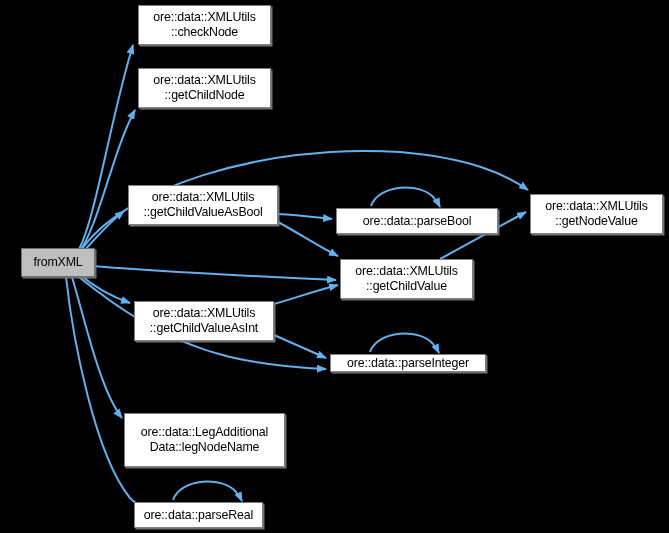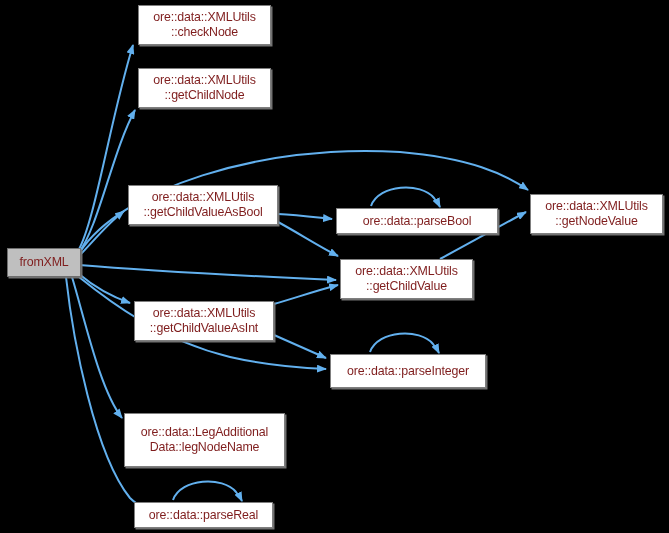--- a/index.html
+++ b/index.html
@@ -24,21 +24,21 @@
     left: 0;
     top: 0;
     width: 669px;
     height: 533px;
   }
   .node {
     position: absolute;
     box-sizing: border-box;
     border: 1px solid #7f7f7f;
     background: #ffffff;
-    color: #7f1d1d;
+    color: #000000;
     display: flex;
     align-items: center;
     justify-content: center;
     text-align: center;
     font-family: "Liberation Sans", sans-serif;
     font-size: 12.4px;
     line-height: 15px;
     letter-spacing: -0.15px;
     z-index: 5;
     box-shadow: 1.5px 1.5px 0 0 rgba(120,120,120,0.95);
@@ -76,21 +76,21 @@
         <path d="M278,222 C300,234 320,247 338,256" fill="none" stroke="#62b0ee" stroke-width="2" marker-end="url(#ah)"></path>
         <path d="M274,304 C295,298 315,291 338,285" fill="none" stroke="#62b0ee" stroke-width="2" marker-end="url(#ah)"></path>
         <path d="M274,335 C292,343 310,351 326,358" fill="none" stroke="#62b0ee" stroke-width="2" marker-end="url(#ah)"></path>
         <path d="M440,259 C470,243 500,226 526,212" fill="none" stroke="#62b0ee" stroke-width="2" marker-end="url(#ah)"></path>
         <path d="M371,206 C379,184 421,182 434,198 C437,202 439,205 440,207" fill="none" stroke="#62b0ee" stroke-width="2" marker-end="url(#ah)"></path>
         <path d="M370,352 C378,330 420,328 433,344 C436,348 438,351 439,353" fill="none" stroke="#62b0ee" stroke-width="2" marker-end="url(#ah)"></path>
         <path d="M173,500 C181,478 223,476 236,492 C239,496 241,499 242,501" fill="none" stroke="#62b0ee" stroke-width="2" marker-end="url(#ah)"></path>
       </g>
   </svg>
   <div id="node-layer">
-      <div class="node root" style="left: 7px; top: 248px; width: 74px; height: 29px;">
+      <div class="node root" style="left: 21px; top: 248px; width: 74px; height: 29px;">
         <span>fromXML</span>
       </div>
       <div class="node" style="left: 138px; top: 5px; width: 133px; height: 40px;">
         <span>ore::data::XMLUtils
 ::checkNode</span>
       </div>
       <div class="node" style="left: 138px; top: 68px; width: 133px; height: 40px;">
         <span>ore::data::XMLUtils
 ::getChildNode</span>
       </div>
@@ -99,31 +99,31 @@
 ::getChildValueAsBool</span>
       </div>
       <div class="node" style="left: 134px; top: 301px; width: 140px; height: 40px;">
         <span>ore::data::XMLUtils
 ::getChildValueAsInt</span>
       </div>
       <div class="node" style="left: 124px; top: 413px; width: 161px; height: 54px;">
         <span>ore::data::LegAdditional
 Data::legNodeName</span>
       </div>
-      <div class="node" style="left: 134px; top: 502px; width: 139px; height: 26px;">
+      <div class="node" style="left: 134px; top: 502px; width: 129px; height: 26px;">
         <span>ore::data::parseReal</span>
       </div>
       <div class="node" style="left: 336px; top: 208px; width: 162px; height: 26px;">
         <span>ore::data::parseBool</span>
       </div>
       <div class="node" style="left: 340px; top: 259px; width: 133px; height: 40px;">
         <span>ore::data::XMLUtils
 ::getChildValue</span>
       </div>
-      <div class="node" style="left: 330px; top: 354px; width: 156px; height: 34px;">
+      <div class="node" style="left: 330px; top: 354px; width: 156px; height: 18px;">
         <span>ore::data::parseInteger</span>
       </div>
       <div class="node" style="left: 530px; top: 194px; width: 133px; height: 40px;">
         <span>ore::data::XMLUtils
 ::getNodeValue</span>
       </div>
     </div>
 </div>
 
 </body></html>

